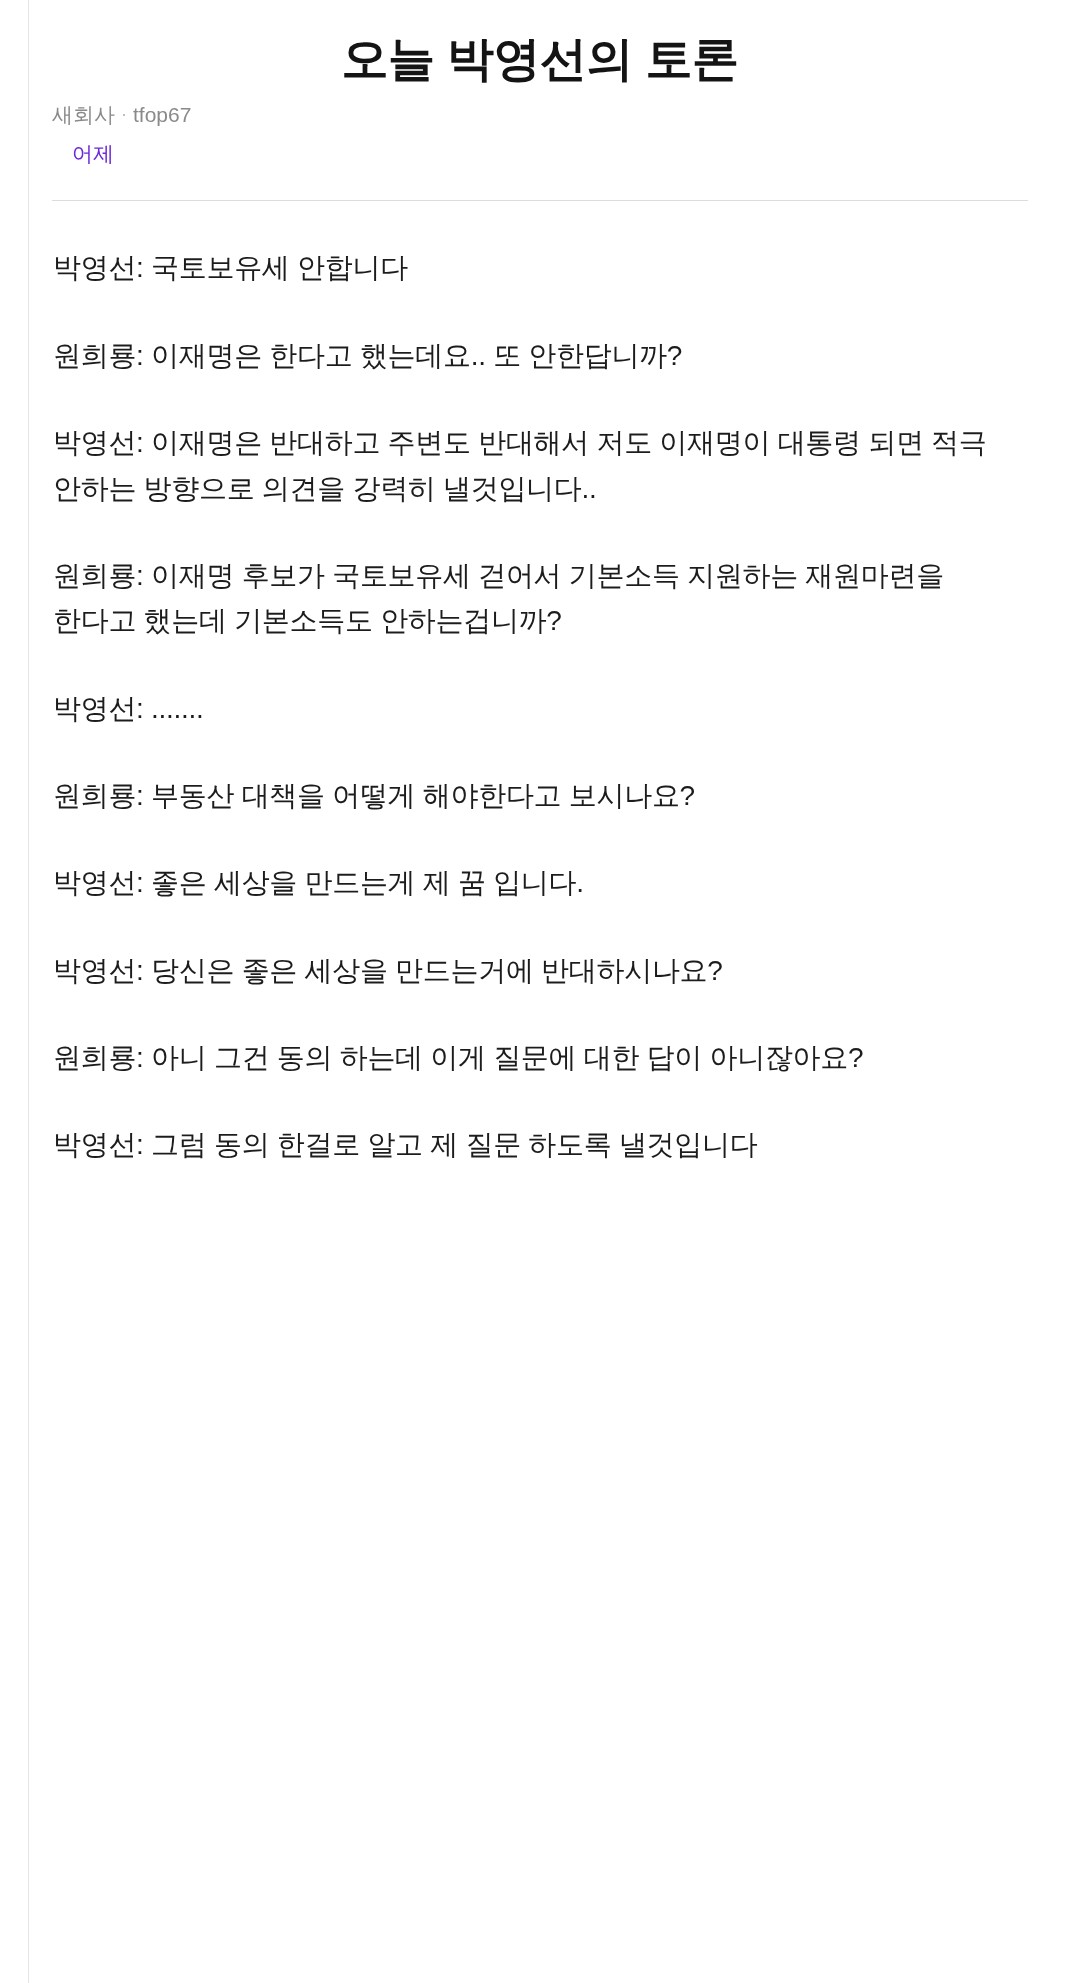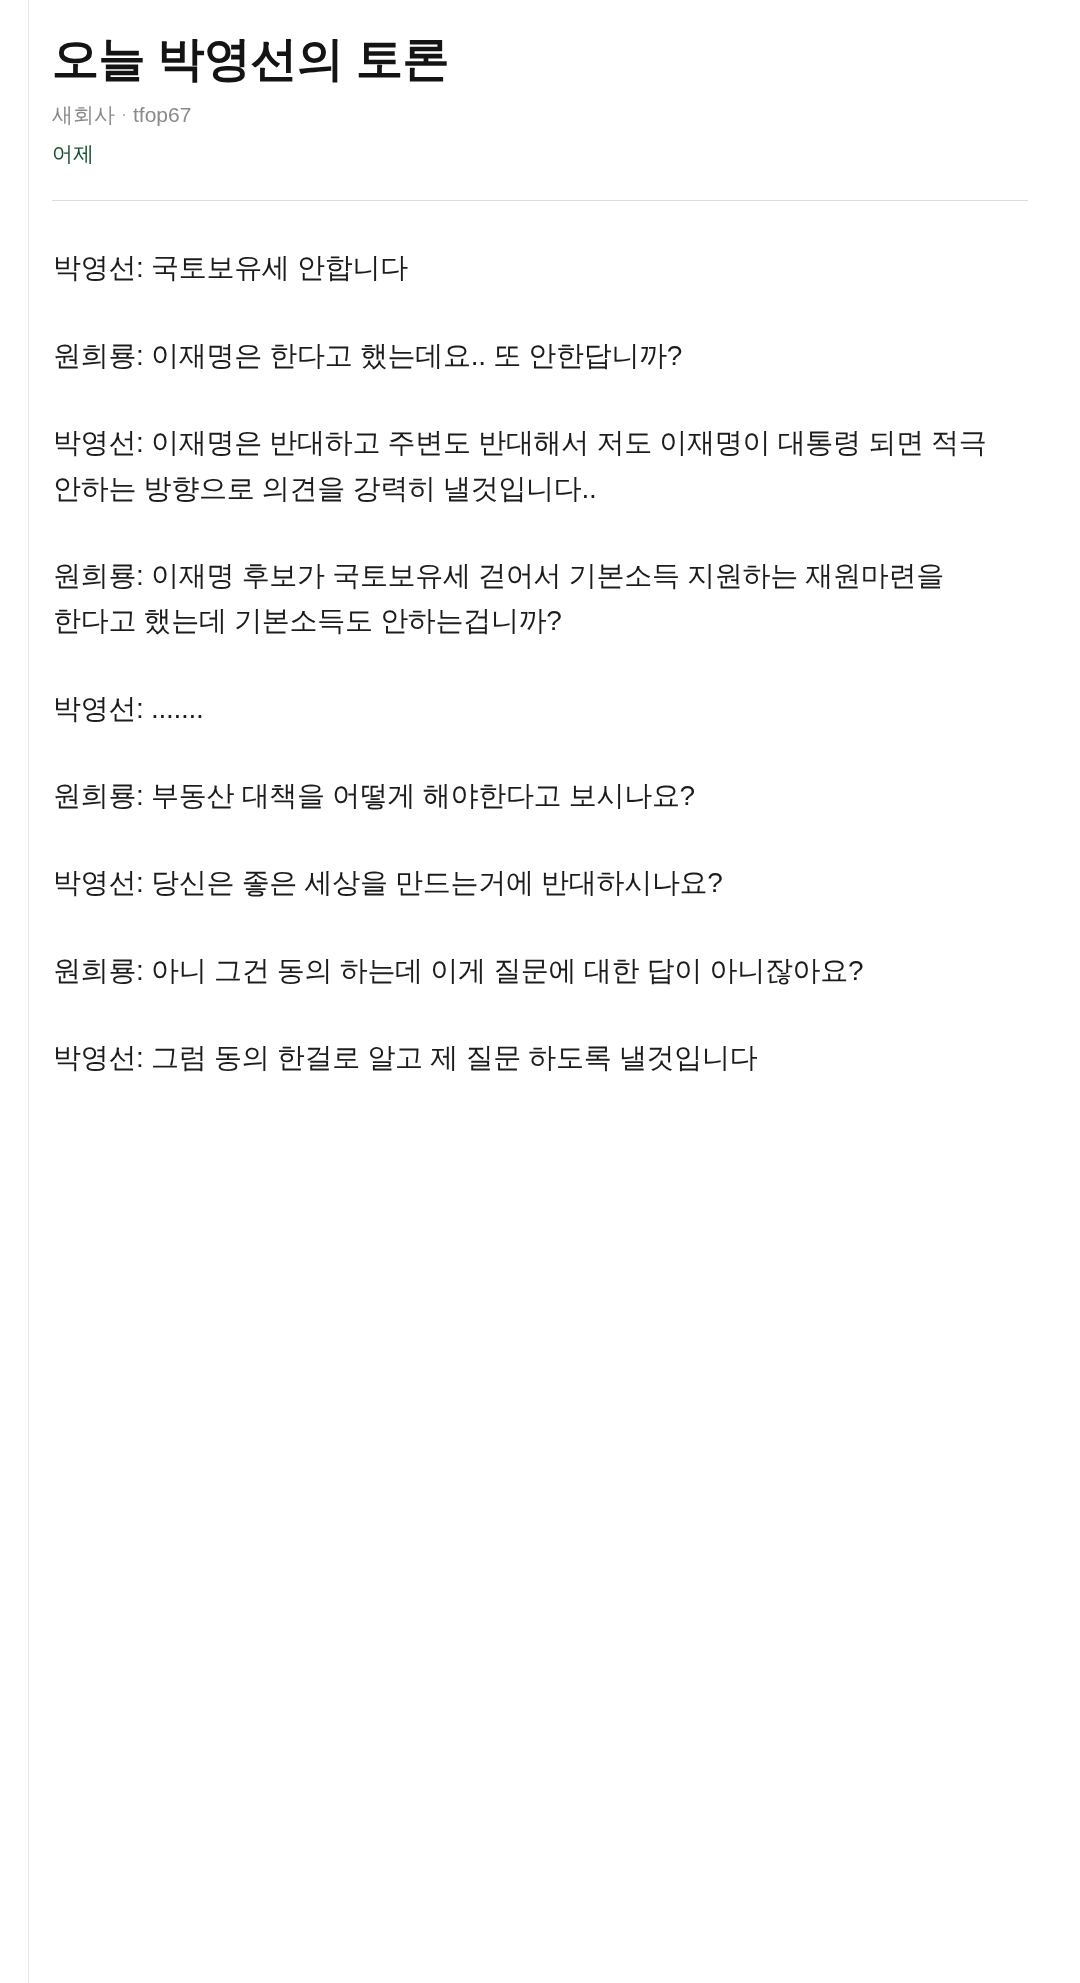--- a/index.html
+++ b/index.html
@@ -28,20 +28,21 @@
     background: #e6e6e6;
   }
   .post-title {
     font-size: 47px;
     line-height: 1.22;
     font-weight: 700;
     letter-spacing: -0.5px;
     color: #141414;
     margin: 0;
     padding-top: 30px;
+    text-align: center;
   }
   .meta {
     margin-top: 12px;
     font-size: 21px;
     line-height: 1.55;
     color: #8a8a8a;
     font-weight: 400;
   }
   .meta .sep {
     display: inline-block;
@@ -50,21 +51,22 @@
     font-size: 18px;
     vertical-align: 2px;
   }
   .meta .author {
     color: #8a8a8a;
   }
   .meta-date {
     margin-top: 6px;
     font-size: 21px;
     line-height: 1.55;
-    color: #14532d;
+    color: #6d28d9;
+    margin-left: 20px;
   }
   .divider {
     margin: 30px 0 0 0;
     height: 1px;
     background: #dcdcdc;
     width: 100%;
   }
   .body {
     padding-top: 22px;
   }
@@ -96,18 +98,19 @@
 
   <div class="divider"></div>
 
   <div class="body">
     <p class="para">박영선: 국토보유세 안합니다</p>
     <p class="para">원희룡: 이재명은 한다고 했는데요.. 또 안한답니까?</p>
     <p class="para">박영선: 이재명은 반대하고 주변도 반대해서 저도 이재명이 대통령 되면 적극 안하는 방향으로 의견을 강력히 낼것입니다..</p>
     <p class="para">원희룡: 이재명 후보가 국토보유세 걷어서 기본소득 지원하는 재원마련을 한다고 했는데 기본소득도 안하는겁니까?</p>
     <p class="para">박영선: .......</p>
     <p class="para">원희룡: 부동산 대책을 어떻게 해야한다고 보시나요?</p>
+    <p class="para">박영선: 좋은 세상을 만드는게 제 꿈 입니다.</p>
     <p class="para">박영선: 당신은 좋은 세상을 만드는거에 반대하시나요?</p>
     <p class="para">원희룡: 아니 그건 동의 하는데 이게 질문에 대한 답이 아니잖아요?</p>
     <p class="para">박영선: 그럼 동의 한걸로 알고 제 질문 하도록 낼것입니다</p>
   </div>
 
 </div>
 
 </body></html>

